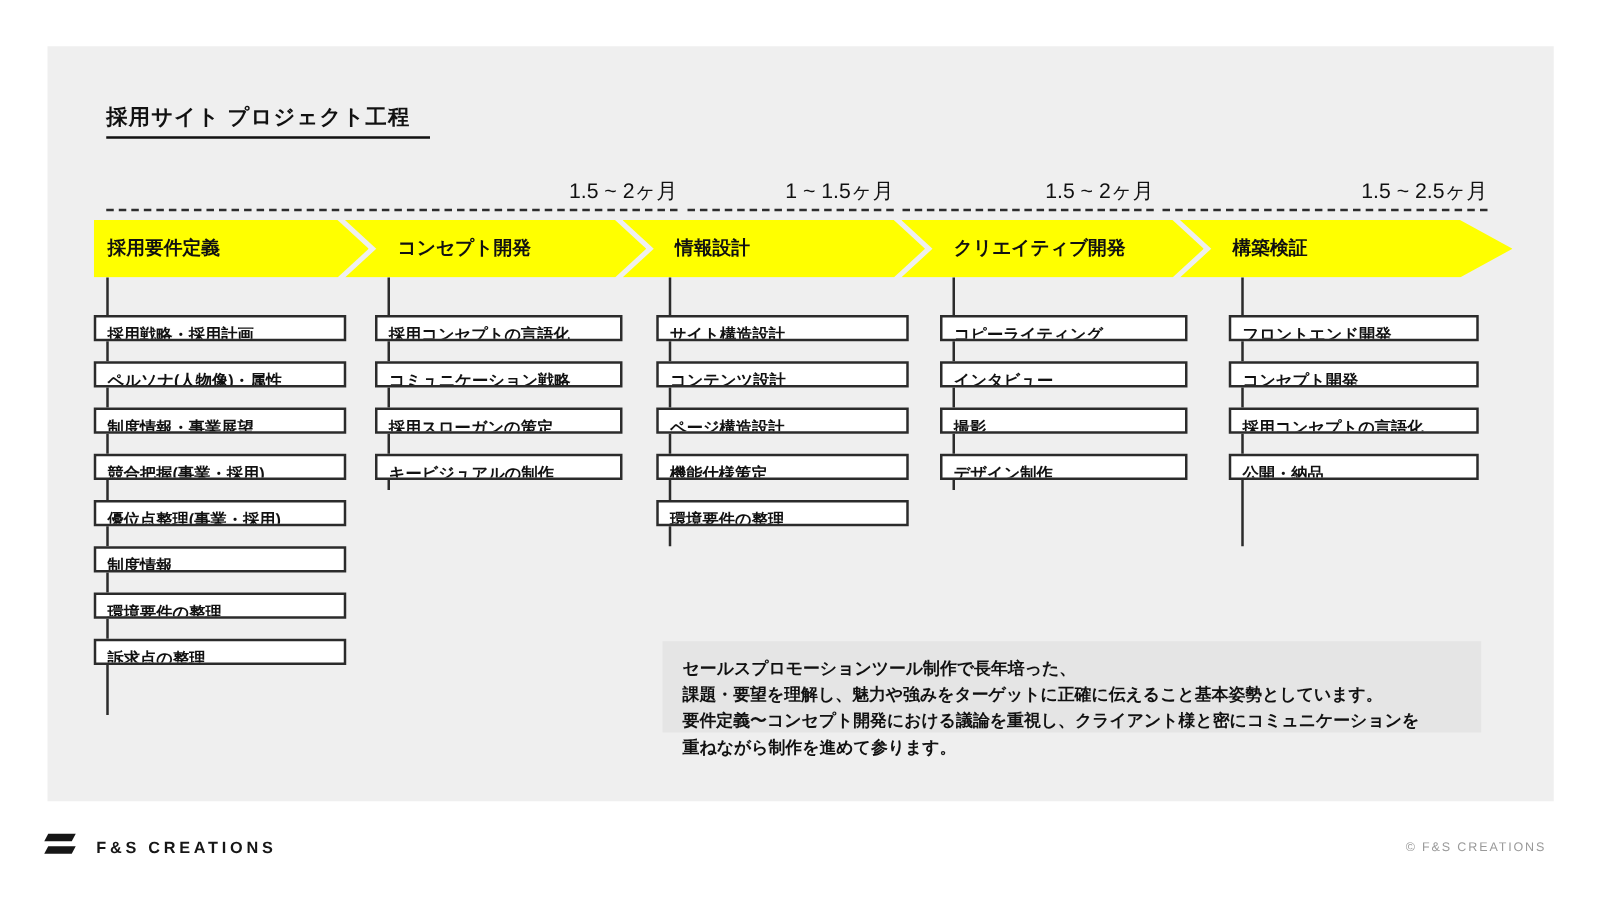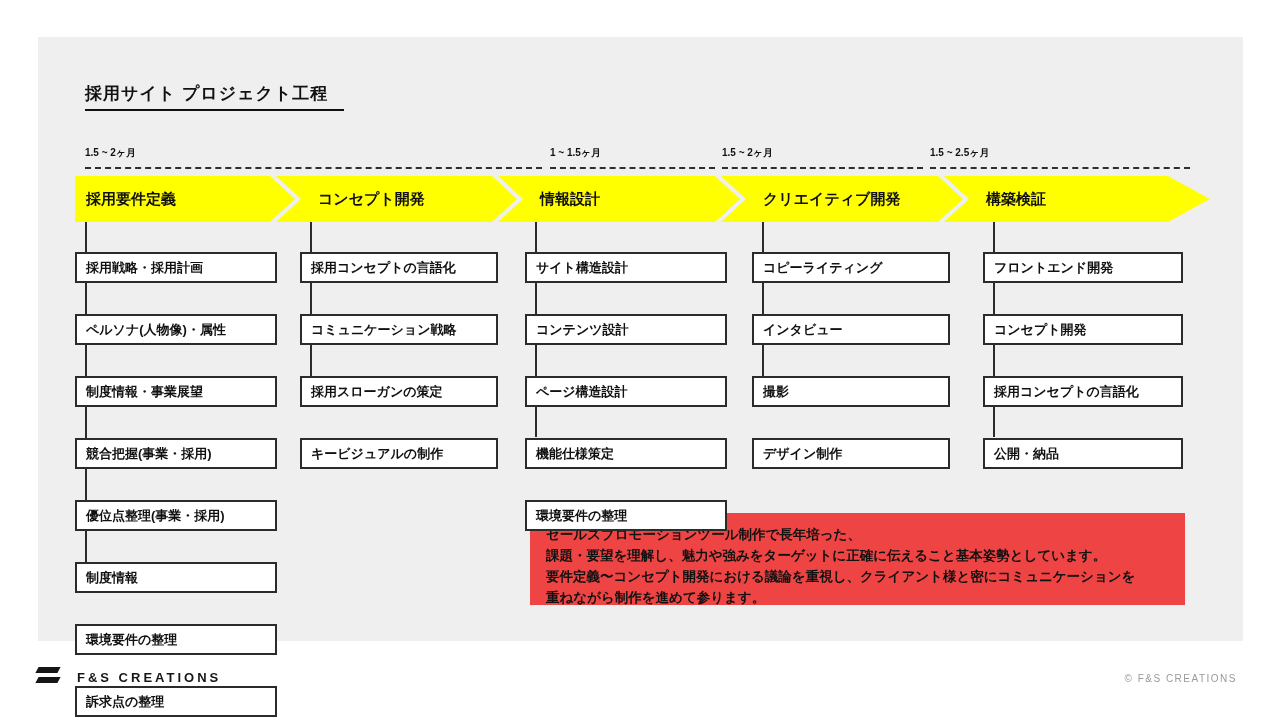--- a/index.html
+++ b/index.html
@@ -10,47 +10,47 @@
   .card { position:absolute; left:38px; top:37px; width:1205px; height:604px; background:#efefef; }
 
   .title {
     position:absolute; left:85px; top:82px; font-size:17px; font-weight:bold;
     letter-spacing:1px; border-bottom:2.5px solid #111; padding:0 16px 4px 0;
     white-space:nowrap;
   }
 
   
   .tseg { position:absolute; top:145px; height:20px; }
-  .tseg .lbl { display:block; text-align:left; font-size:10px; font-weight:700; line-height:15px; white-space:nowrap; }
+  .tseg .lbl { display:block; text-align:right; font-size:17px; font-weight:400; line-height:15px; white-space:nowrap; }
   .tseg::after { content:""; position:absolute; left:0; right:0; bottom:-4px; border-top:2px dashed #2e2e2e; }
 
   
   .arrow {
     position:absolute; top:176px; height:46px; background:#ffff00;
     font-size:15px; font-weight:bold; line-height:46px; white-space:nowrap;
   }
   .arrow-first { clip-path: polygon(0 0, calc(100% - 25px) 0, 100% 50%, calc(100% - 25px) 100%, 0 100%); }
   .arrow-mid   { clip-path: polygon(0 0, calc(100% - 25px) 0, 100% 50%, calc(100% - 25px) 100%, 0 100%, 25px 50%); }
   .arrow-last  { clip-path: polygon(0 0, calc(100% - 42px) 0, 100% 50%, calc(100% - 42px) 100%, 0 100%, 25px 50%); }
   .arrow .al { display:inline-block; padding-left:11px;text-align:center; }
   .arrow-mid .al, .arrow-last .al { padding-left:42px; }
 
   
   .vline { position:absolute; top:222px; width:2px; background:#2b2b2b; z-index:0; }
 
   
   .col { position:absolute; top:252px; width:200px; z-index:1; }
   .task {
-    position:relative; height:31px; margin-bottom:31px; background:#ffffff;
+    position:relative; height:21px; margin-bottom:16px; background:#ffffff;
     border:2px solid #2b2b2b; box-sizing:border-box; font-size:13px; font-weight:bold;
     line-height:27px; padding-left:9px; white-space:nowrap; overflow:hidden;
   }
 
   .note {
-    position:absolute; left:530px; top:513px; width:655px; height:92px; background:#ef4444;
+    position:absolute; left:530px; top:513px; width:655px; height:73px; background:#e5e5e5;
     box-sizing:border-box; padding:11px 16px; font-size:13.5px; font-weight:bold; line-height:21px;
   }
   .note div { white-space:nowrap; }
 
   
   .brand-logo { position:absolute; left:37px; top:667px; width:26px; }
   .brand-logo .bar { width:22px; height:6px; background:#161616; transform:skewX(-28deg); margin-bottom:4px; }
   .brand-name { position:absolute; left:77px; top:670px; font-size:13px; font-weight:bold; letter-spacing:3px; color:#161616; white-space:nowrap; }
   .copyright { position:absolute; right:43px; top:673px; font-size:10px; color:#9a9a9a; letter-spacing:1.5px; white-space:nowrap; }
 </style>

